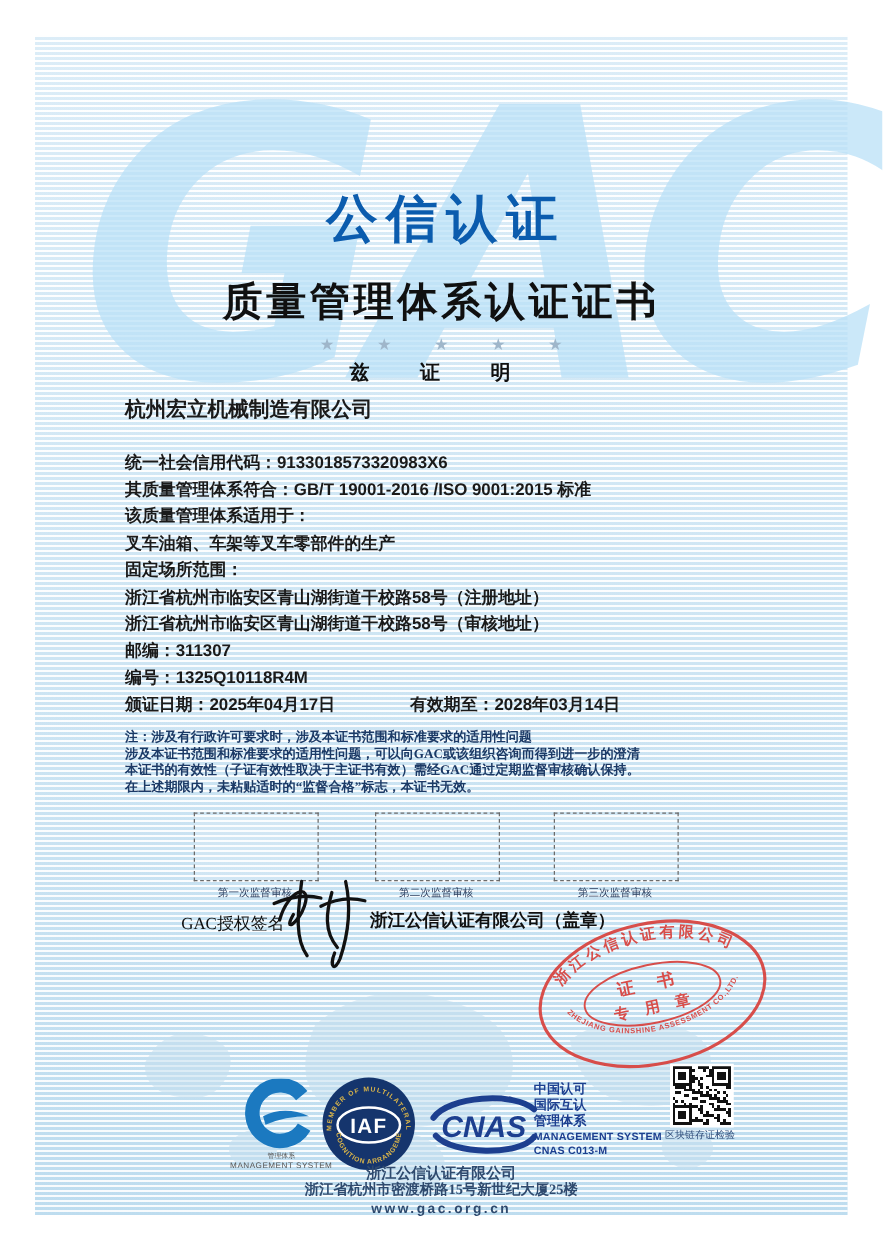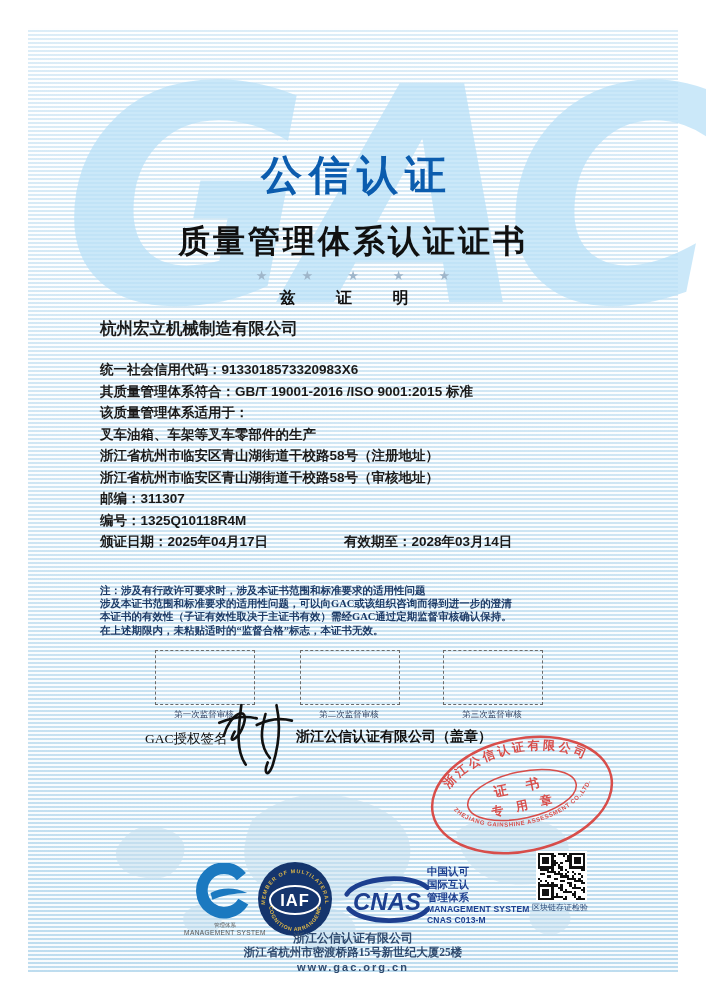--- a/index.html
+++ b/index.html
@@ -19,21 +19,21 @@
             font-size:32px;font-weight:700;letter-spacing:3px;color:#101010;}
   .stars{top:240px;left:0;width:100%;display:flex;justify-content:center;gap:34px;
          font-size:13px;color:#9fb6ca;}
   .certify{top:260px;left:0;width:100%;text-align:center;font-size:16px;font-weight:700;
            letter-spacing:18px;color:#101010;}
   .info{top:290px;left:72px;width:520px;}
   .info .company{font-size:16.5px;font-weight:700;margin-bottom:24px;line-height:20px;}
   .info .ln{font-size:13.5px;font-weight:600;line-height:16px;margin-bottom:5.5px;}
   .info .bold{font-weight:700;}
   .info .gap{margin-top:2px;}
-  .dates{display:flex;gap:76px;font-size:13.5px;font-weight:600;line-height:16px;}
+  .dates{display:flex;gap:60px;font-size:13.5px;font-weight:600;line-height:16px;}
   .note{top:556px;left:72px;width:512px;color:#1c3a66;font-family:"Liberation Serif",serif;
         font-size:10.5px;font-weight:600;line-height:13.2px;}
   .abox{top:622px;height:53px;width:98px;border:1px dashed #6b6b6b;background:rgba(255,255,255,.15);}
   .abox-label{top:681px;width:98px;text-align:center;font-family:"Liberation Serif",serif;
               font-size:8.5px;color:#2c3e5e;}
   .sig-label{top:702px;left:117px;font-family:"Liberation Serif",serif;font-size:13.5px;color:#101010;}
   .seal-holder{top:700px;left:268px;font-family:"Liberation Serif",serif;font-size:14px;
                font-weight:700;color:#101010;}
   .signature{top:664px;left:172px;width:120px;height:88px;z-index:3;}
   .seal{top:704px;left:396px;width:196px;height:126px;z-index:4;transform:rotate(-12deg);opacity:.93;}
@@ -88,20 +88,21 @@
     </div>
 
     <div class="certify z">兹 证 明</div>
 
     <div class="info z">
       <div class="company">杭州宏立机械制造有限公司</div>
       <div class="ln">统一社会信用代码：9133018573320983X6</div>
       <div class="ln">其质量管理体系符合：GB/T 19001-2016 /ISO 9001:2015 标准</div>
       <div class="ln">该质量管理体系适用于：</div>
       <div class="ln bold">叉车油箱、车架等叉车零部件的生产</div>
+      <div class="ln">固定场所范围：</div>
       <div class="ln gap">浙江省杭州市临安区青山湖街道干校路58号（注册地址）</div>
       <div class="ln">浙江省杭州市临安区青山湖街道干校路58号（审核地址）</div>
       <div class="ln">邮编：311307</div>
       <div class="ln">编号：1325Q10118R4M</div>
       <div class="dates">
         <span>颁证日期：2025年04月17日</span>
         <span>有效期至：2028年03月14日</span>
       </div>
     </div>
 

